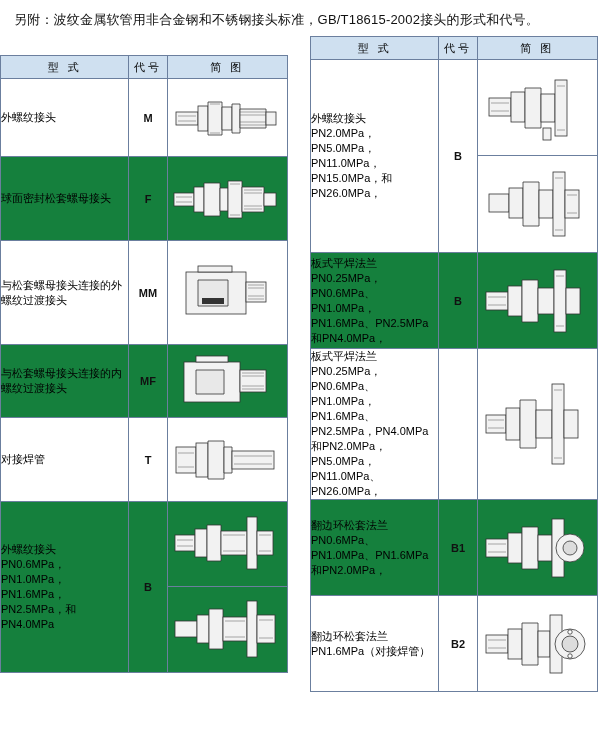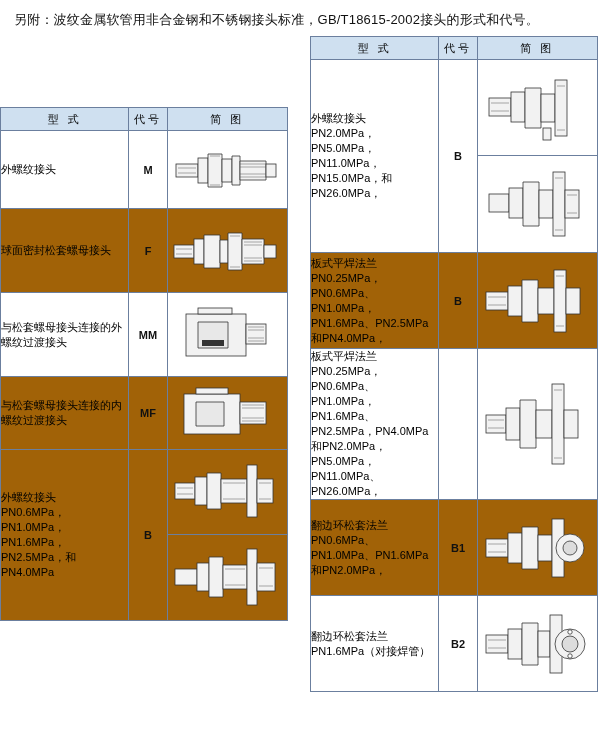--- a/index.html
+++ b/index.html
@@ -70,21 +70,21 @@
   td.type .tsub { display: block; }
   td.code {
     text-align: center;
     font-size: 11px;
     font-weight: bold;
   }
   td.fig {
     text-align: center;
     padding: 2px;
   }
-  tr.tint td { background: #a16207; }
+  tr.tint td { background: #15803d; }
   tr.plain td { background: #ffffff; }
   .fig-box {
     width: 116px;
     height: 100%;
     display: flex;
     align-items: center;
     justify-content: center;
   }
   svg { display: block; }
 </style>
@@ -171,21 +171,21 @@
                   <line x1="6" y1="29" x2="22" y2="29"></line>
                   <line x1="6" y1="34" x2="22" y2="34"></line>
                   <line x1="60" y1="16" x2="70" y2="16"></line>
                   <line x1="60" y1="47" x2="70" y2="47"></line>
                 </g>
               </svg>
             </div>
           </td>
         </tr>
 
-        <tr class="plain" style="height:84px;">
+        <tr class="plain" style="height:104px;">
           <td class="type">
             <span class="tname">与松套螺母接头连接的外螺纹过渡接头</span>
             <span class="tsub"></span>
           </td>
           <td class="code">MM</td>
           <td class="fig">
             <div class="fig-box">
               <svg width="112" height="62" viewBox="0 0 112 62">
                 <g fill="#f2f2f2" stroke="#333" stroke-width="0.8">
                   <rect x="16" y="10" width="60" height="42"></rect>
@@ -226,20 +226,46 @@
                   <line x1="72" y1="23" x2="94" y2="23"></line>
                   <line x1="72" y1="26" x2="94" y2="26"></line>
                   <line x1="72" y1="36" x2="94" y2="36"></line>
                   <line x1="72" y1="39" x2="94" y2="39"></line>
                 </g>
               </svg>
             </div>
           </td>
         </tr>
 
+        <tr class="plain" style="height:84px;">
+          <td class="type">
+            <span class="tname">对接焊管</span>
+            <span class="tsub"></span>
+          </td>
+          <td class="code">T</td>
+          <td class="fig">
+            <div class="fig-box">
+              <svg width="112" height="58" viewBox="0 0 112 58">
+                <g fill="#f2f2f2" stroke="#333" stroke-width="0.8">
+                  <rect x="6" y="16" width="20" height="26"></rect>
+                  <rect x="26" y="12" width="12" height="34"></rect>
+                  <path d="M38 10 h16 v38 h-16 z"></path>
+                  <path d="M54 16 h8 v26 h-8 z"></path>
+                  <rect x="62" y="20" width="42" height="18"></rect>
+                </g>
+                <g stroke="#555" stroke-width="0.5">
+                  <line x1="64" y1="25" x2="102" y2="25"></line>
+                  <line x1="64" y1="33" x2="102" y2="33"></line>
+                  <line x1="8" y1="22" x2="24" y2="22"></line>
+                  <line x1="8" y1="36" x2="24" y2="36"></line>
+                </g>
+              </svg>
+            </div>
+          </td>
+        </tr>
 
         <tr class="tint" style="height:170px;">
           <td class="type">
             <span class="tname">外螺纹接头</span>
             <span class="tsub">PN0.6MPa，PN1.0MPa，PN1.6MPa，PN2.5MPa，和PN4.0MPa</span>
           </td>
           <td class="code">B</td>
           <td class="fig" style="padding:0;">
             <div style="height:84px;display:flex;align-items:center;justify-content:center;border-bottom:1px solid #6b7f9e;">
               <svg width="112" height="70" viewBox="0 0 112 70">

